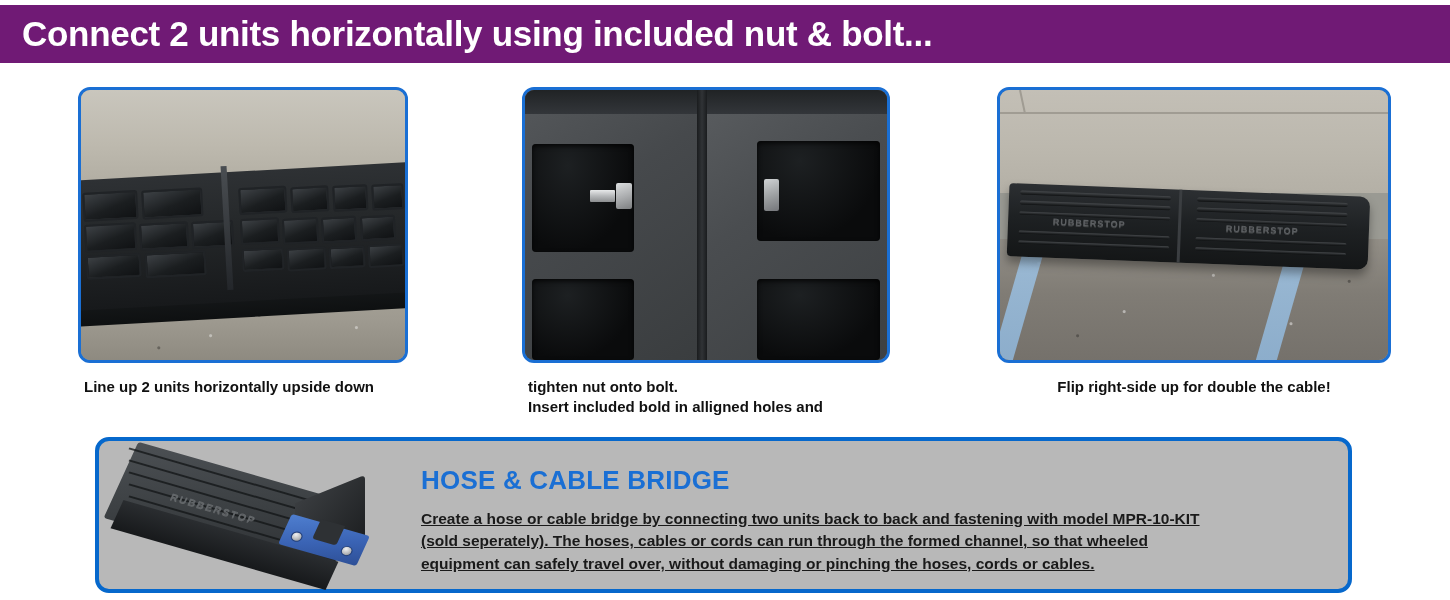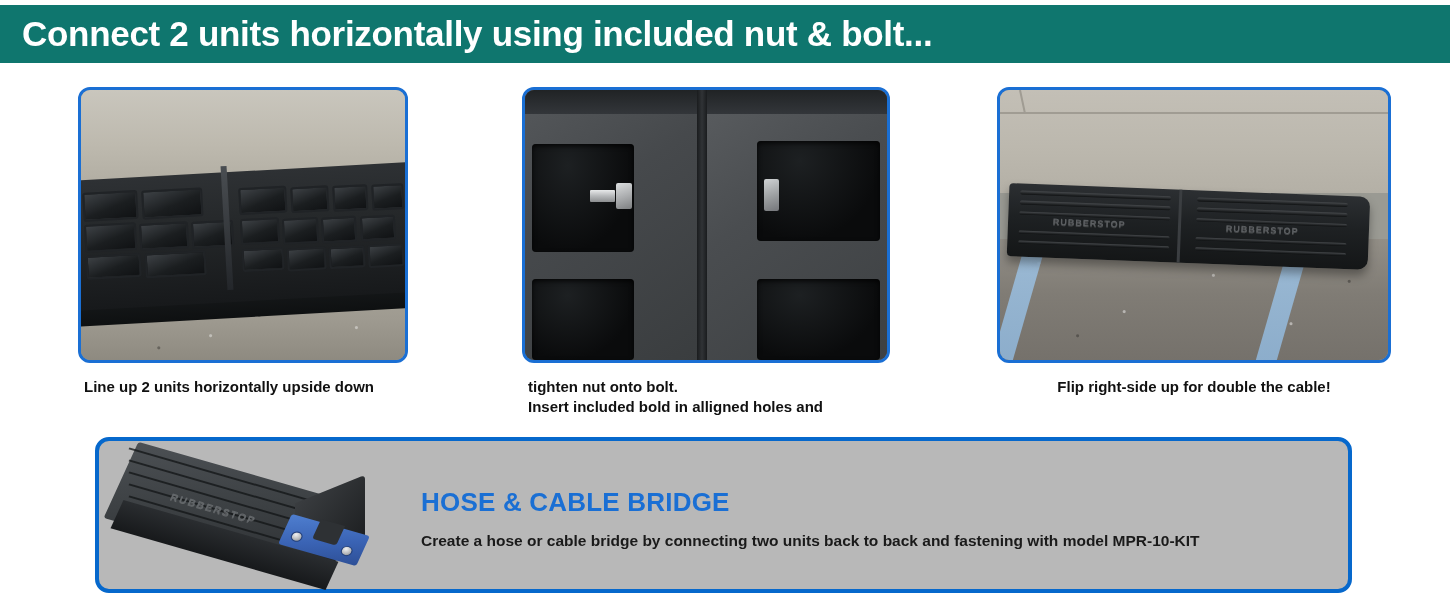--- a/index.html
+++ b/index.html
@@ -13,21 +13,21 @@
     position: relative;
   }
 
   
   .header-banner {
     position: absolute;
     left: 0;
     top: 5px;
     width: 1450px;
     height: 58px;
-    background: #0f766e;
+    background: #701a75;
     display: flex;
     align-items: center;
   }
   .header-title {
     color: #ffffff;
     font-size: 35px;
     font-weight: bold;
     letter-spacing: -0.3px;
     padding-left: 22px;
     white-space: nowrap;
@@ -291,20 +291,21 @@
     margin-bottom: 12px;
     font-family: "Liberation Sans", sans-serif;
     margin-top: 10px;
   }
   .info-body {
     color: #1a1a1a;
     font-size: 15.5px;
     font-weight: bold;
     line-height: 1.45;
     font-family: "Liberation Sans", sans-serif;
+    text-decoration: underline;
   }
 </style>
 </head>
 <body>
 
 <div class="header-banner">
   <div class="header-title">Connect 2 units horizontally using included nut &amp; bolt...</div>
 </div>
 
 <div class="steps-row">
@@ -416,16 +417,18 @@
       <div class="pf-bracket-notch"></div>
       <div class="pf-boltdot pf-boltdot-l"></div>
       <div class="pf-boltdot pf-boltdot-r"></div>
     </div>
   </div>
 
   <div class="info-text">
     <div class="info-heading">HOSE &amp; CABLE BRIDGE</div>
     <div class="info-body">
       <div>Create a hose or cable bridge by connecting two units back to back and fastening with model MPR-10-KIT</div>
+      <div>(sold seperately).  The hoses, cables or cords can run through the formed channel, so that wheeled</div>
+      <div>equipment can safely travel over, without damaging or pinching the hoses, cords or cables.</div>
     </div>
   </div>
 
 </div>
 
 </body></html>

